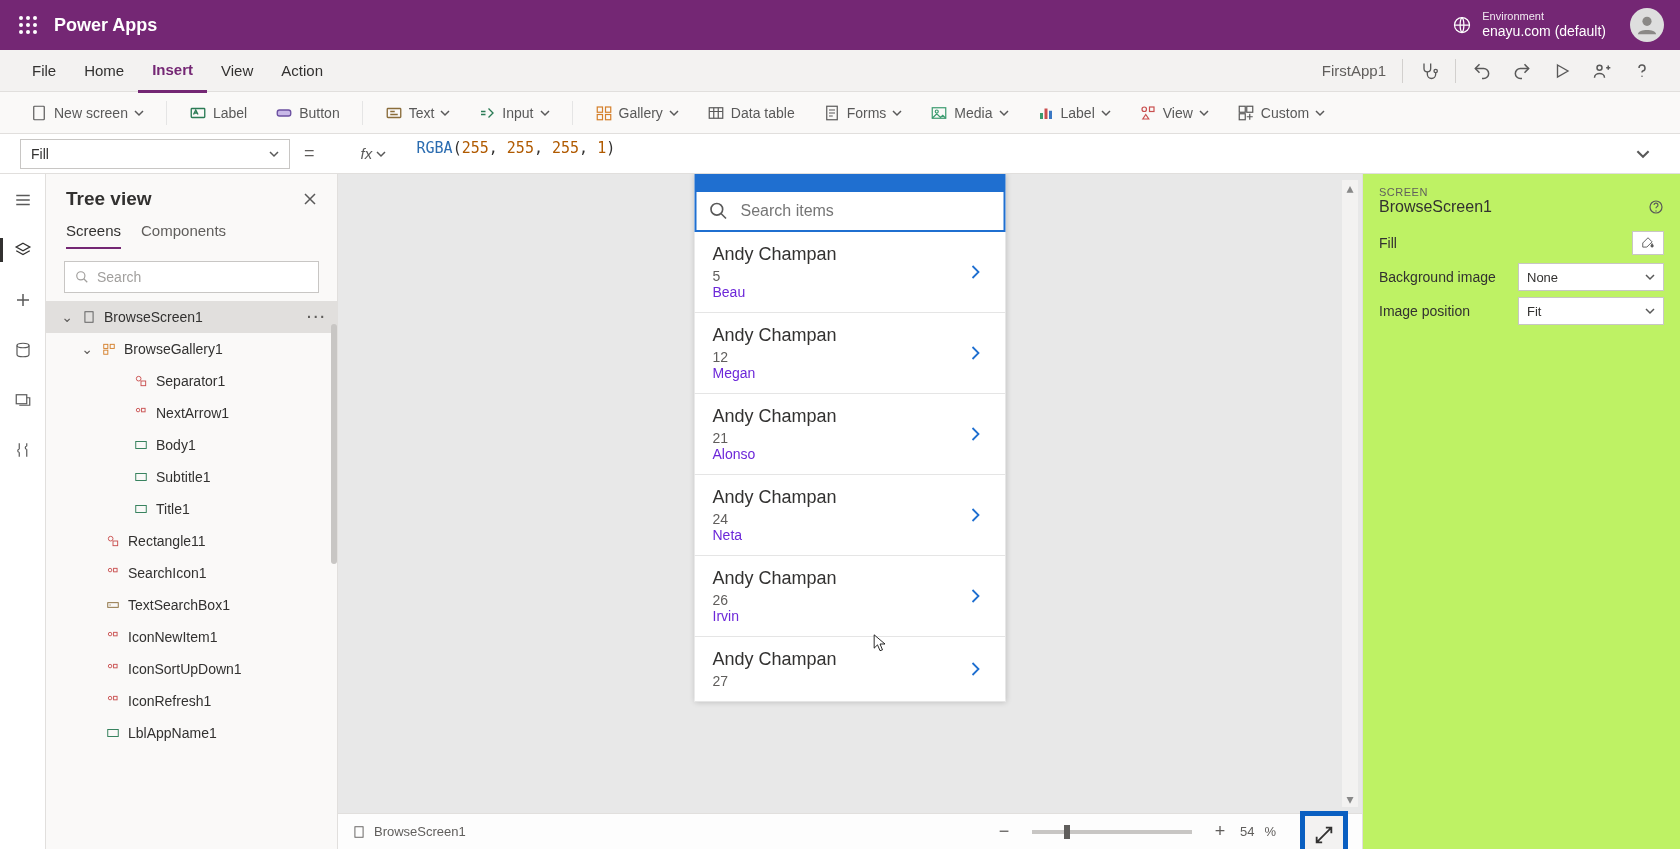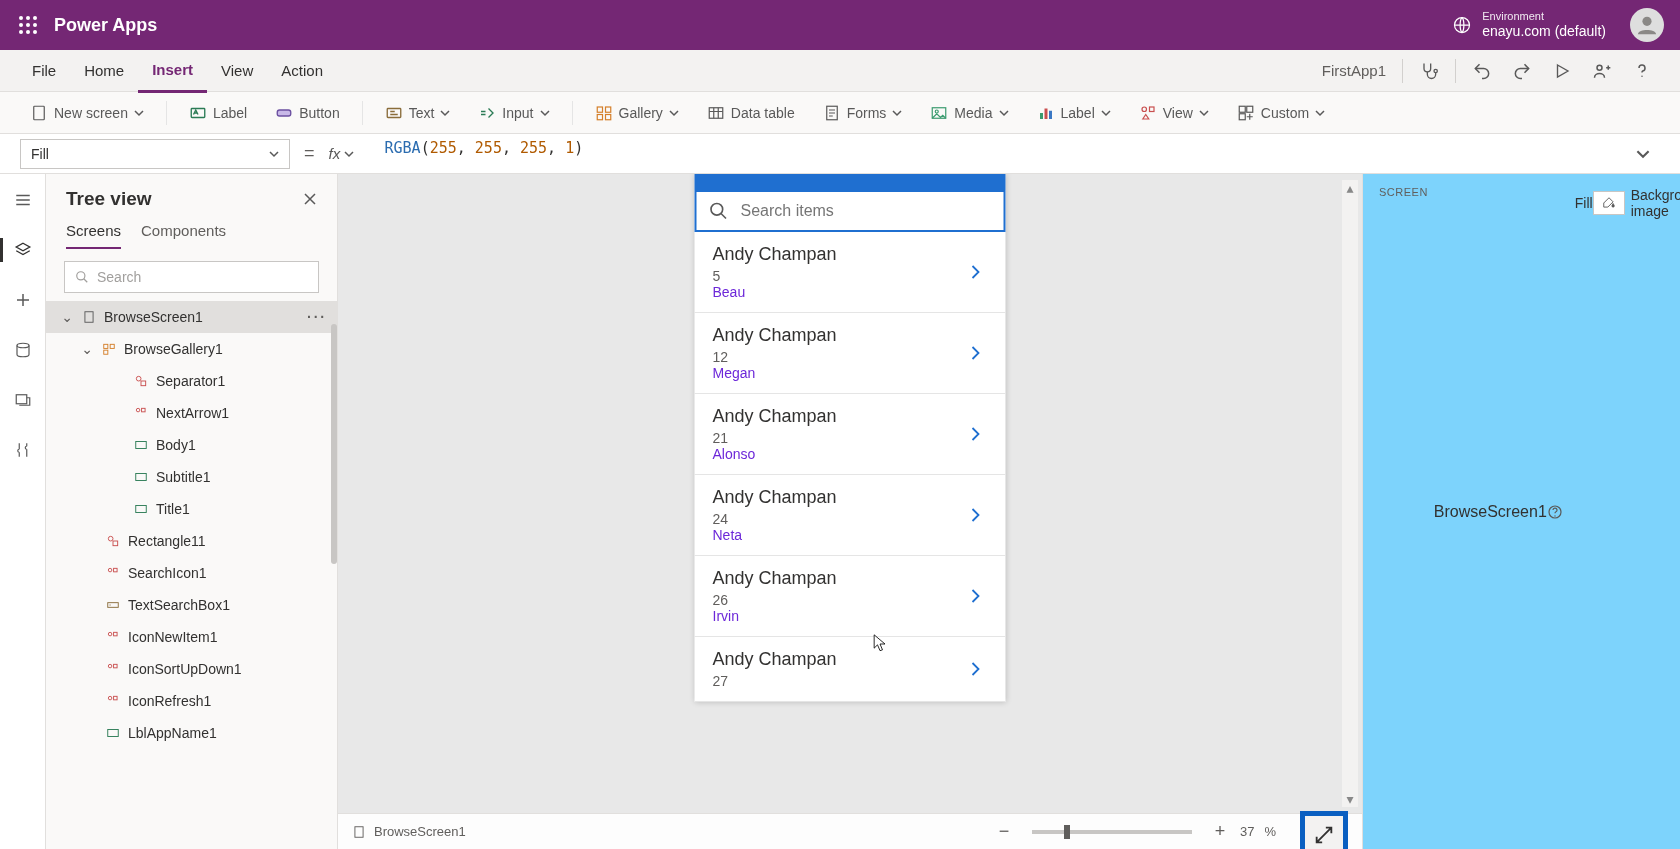--- a/index.html
+++ b/index.html
@@ -74,21 +74,21 @@
     display:flex; align-items:center; padding:0 20px; gap:10px;
   }
   .prop-select {
     width:270px; height:30px; border:1px solid #c8c6c4; background:#fff;
     display:flex; align-items:center; justify-content:space-between;
     padding:0 10px; font-size:14px; cursor:pointer;
   }
   .eq { font-size:18px; color:#605e5c; padding:0 4px; }
   .fx-block {
     display:flex; align-items:center; gap:4px; color:#595959;
-    width:40px; cursor:pointer;
+    width:40px; cursor:pointer;margin-left:32px;
   }
   .fx-label { font-style:italic; font-size:15px; }
   .formula-input {
     flex:1; height:30px; border:none; outline:none;
     font-family: Consolas, monospace; font-size:15px; background:#fff;
     padding-left: 6px;
   }
   .formula-expand { width:24px; cursor:pointer; color:#595959; }
   
   .main {
@@ -185,22 +185,22 @@
   .zoom-track { width:160px; height:4px; background:#c8c6c4; position:relative; margin:0 8px; }
   .zoom-thumb { position:absolute; top:-5px; left:32px; width:6px; height:14px; background:#605e5c; }
   .expand-btn {
     width:48px; height:48px; border:5px solid #0a5fc1; background:#f3f2f1;
     display:flex; align-items:center; justify-content:center; cursor:pointer;
     margin-left:14px; margin-bottom:-6px;
   }
   .zoom-btn { cursor:pointer; font-size:18px; color:#605e5c; width:20px; text-align:center; }
   
   .proppanel {
-    width:318px; background:#7dd3fc; border-left:1px solid #e1dfdd;
-    padding:12px 16px; display:flex; flex-direction:row; gap:6px;
+    width:318px; background:#bef264; border-left:1px solid #e1dfdd;
+    padding:12px 16px; display:flex; flex-direction:column; gap:0;
   }
   .pp-label { font-size:11px; color:#605e5c; letter-spacing:0.5px; }
   .pp-name-row { display:flex; align-items:center; justify-content:space-between; }
   .pp-name { font-size:16px; color:#323130; }
   .pp-tabs { display:flex; gap:20px; border-bottom:1px solid #e1dfdd; margin-top:6px; }
   .pp-tab { font-size:14px; padding:6px 0 8px; cursor:pointer; color:#605e5c; }
   .pp-tab.active { color:#323130; border-bottom:2px solid #742774; font-weight:600; }
   .pp-row { display:flex; align-items:center; justify-content:space-between; height:34px; }
   .pp-row .label { font-size:14px; }
   .pp-select {
@@ -737,21 +737,21 @@
             <rect x="5" y="3" width="14" height="18"></rect>
           </svg>
         <span>BrowseScreen1</span>
       </div>
       <div class="cf-spacer"></div>
       <div class="zoom-btn">−</div>
       <div class="zoom-track">
         <div class="zoom-thumb"></div>
       </div>
       <div class="zoom-btn">+</div>
-      <span>37</span>
+      <span>54</span>
       <span>%</span>
       <div class="expand-btn">
         <svg width="22" height="22" viewBox="0 0 24 24" fill="none" stroke="#323130" stroke-width="2">
             <path d="M4 20L20 4M14 4h6v6M10 20H4v-6"></path>
           </svg>
       </div>
     </div>
   </div>
 
   <div class="proppanel">

